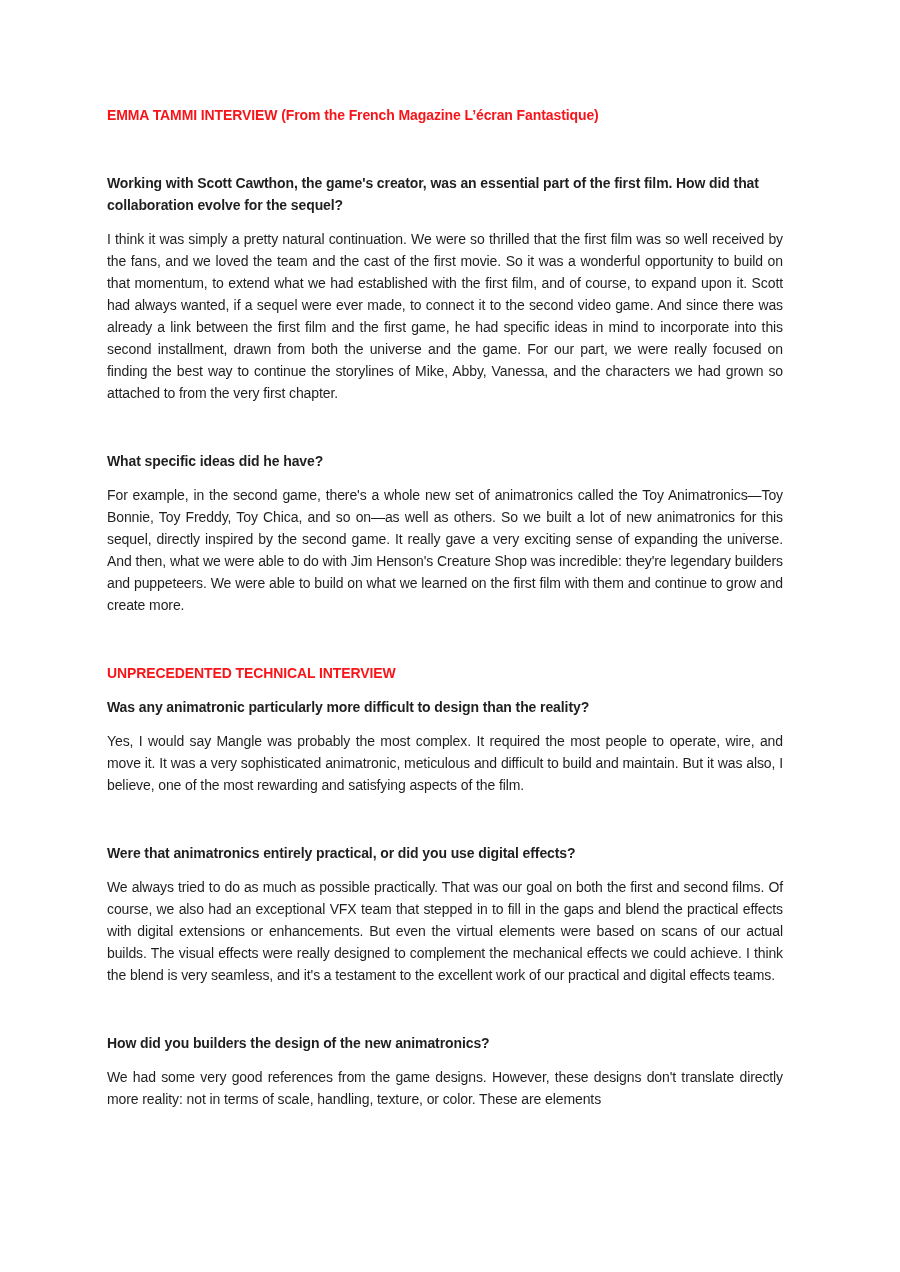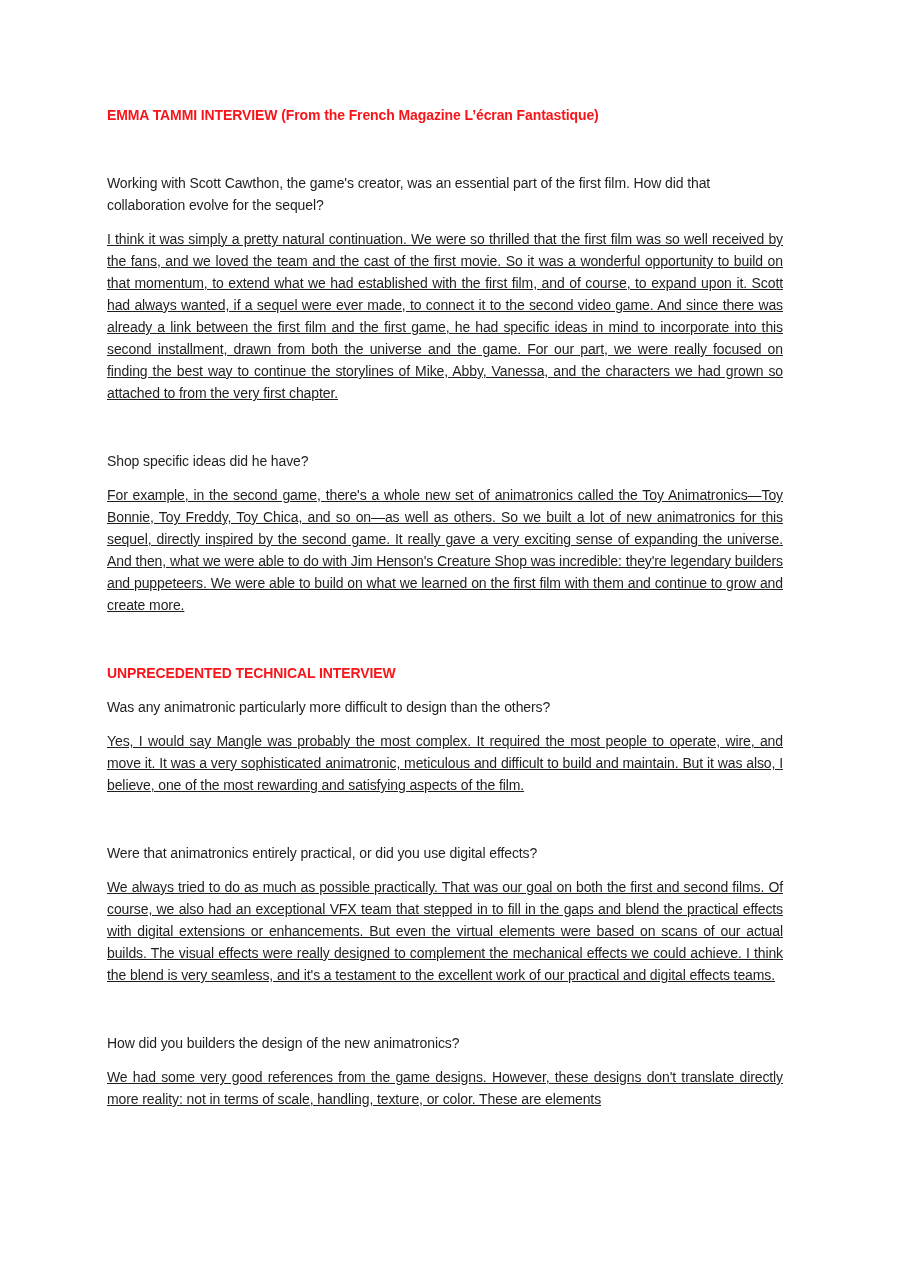--- a/index.html
+++ b/index.html
@@ -26,48 +26,47 @@
     margin: 0 10px 12px 0;
     font-size: 14px;
     line-height: 22px;
     letter-spacing: -0.1px;
   }
   .heading {
     color: #f81419;
     font-weight: 700;
   }
   .question {
-    font-weight: 400;
+    font-weight: 700;
   }
   .answer {
     text-align: justify;
-    text-decoration: underline;
   }
   .spaced {
     margin-top: 34px;
   }
 </style>
 </head>
 <body>
 
 <div class="doc">
 
   <p class="block heading">EMMA TAMMI INTERVIEW (From the French Magazine L’écran Fantastique)</p>
 
   <p class="block question spaced">Working with Scott Cawthon, the game's creator, was an essential part of the first film. How did that collaboration evolve for the sequel?</p>
 
   <p class="block answer">I think it was simply a pretty natural continuation. We were so thrilled that the first film was so well received by the fans, and we loved the team and the cast of the first movie. So it was a wonderful opportunity to build on that momentum, to extend what we had established with the first film, and of course, to expand upon it. Scott had always wanted, if a sequel were ever made, to connect it to the second video game. And since there was already a link between the first film and the first game, he had specific ideas in mind to incorporate into this second installment, drawn from both the universe and the game. For our part, we were really focused on finding the best way to continue the storylines of Mike, Abby, Vanessa, and the characters we had grown so attached to from the very first chapter.</p>
 
-  <p class="block question spaced">Shop specific ideas did he have?</p>
+  <p class="block question spaced">What specific ideas did he have?</p>
 
   <p class="block answer">For example, in the second game, there's a whole new set of animatronics called the Toy Animatronics—Toy Bonnie, Toy Freddy, Toy Chica, and so on—as well as others. So we built a lot of new animatronics for this sequel, directly inspired by the second game. It really gave a very exciting sense of expanding the universe. And then, what we were able to do with Jim Henson's Creature Shop was incredible: they're legendary builders and puppeteers. We were able to build on what we learned on the first film with them and continue to grow and create more.</p>
 
   <p class="block heading spaced">UNPRECEDENTED TECHNICAL INTERVIEW</p>
 
-  <p class="block question">Was any animatronic particularly more difficult to design than the others?</p>
+  <p class="block question">Was any animatronic particularly more difficult to design than the reality?</p>
 
   <p class="block answer">Yes, I would say Mangle was probably the most complex. It required the most people to operate, wire, and move it. It was a very sophisticated animatronic, meticulous and difficult to build and maintain. But it was also, I believe, one of the most rewarding and satisfying aspects of the film.</p>
 
   <p class="block question spaced">Were that animatronics entirely practical, or did you use digital effects?</p>
 
   <p class="block answer">We always tried to do as much as possible practically. That was our goal on both the first and second films. Of course, we also had an exceptional VFX team that stepped in to fill in the gaps and blend the practical effects with digital extensions or enhancements. But even the virtual elements were based on scans of our actual builds. The visual effects were really designed to complement the mechanical effects we could achieve. I think the blend is very seamless, and it's a testament to the excellent work of our practical and digital effects teams.</p>
 
   <p class="block question spaced">How did you builders the design of the new animatronics?</p>
 
   <p class="block answer">We had some very good references from the game designs. However, these designs don't translate directly more reality: not in terms of scale, handling, texture, or color. These are elements</p>

